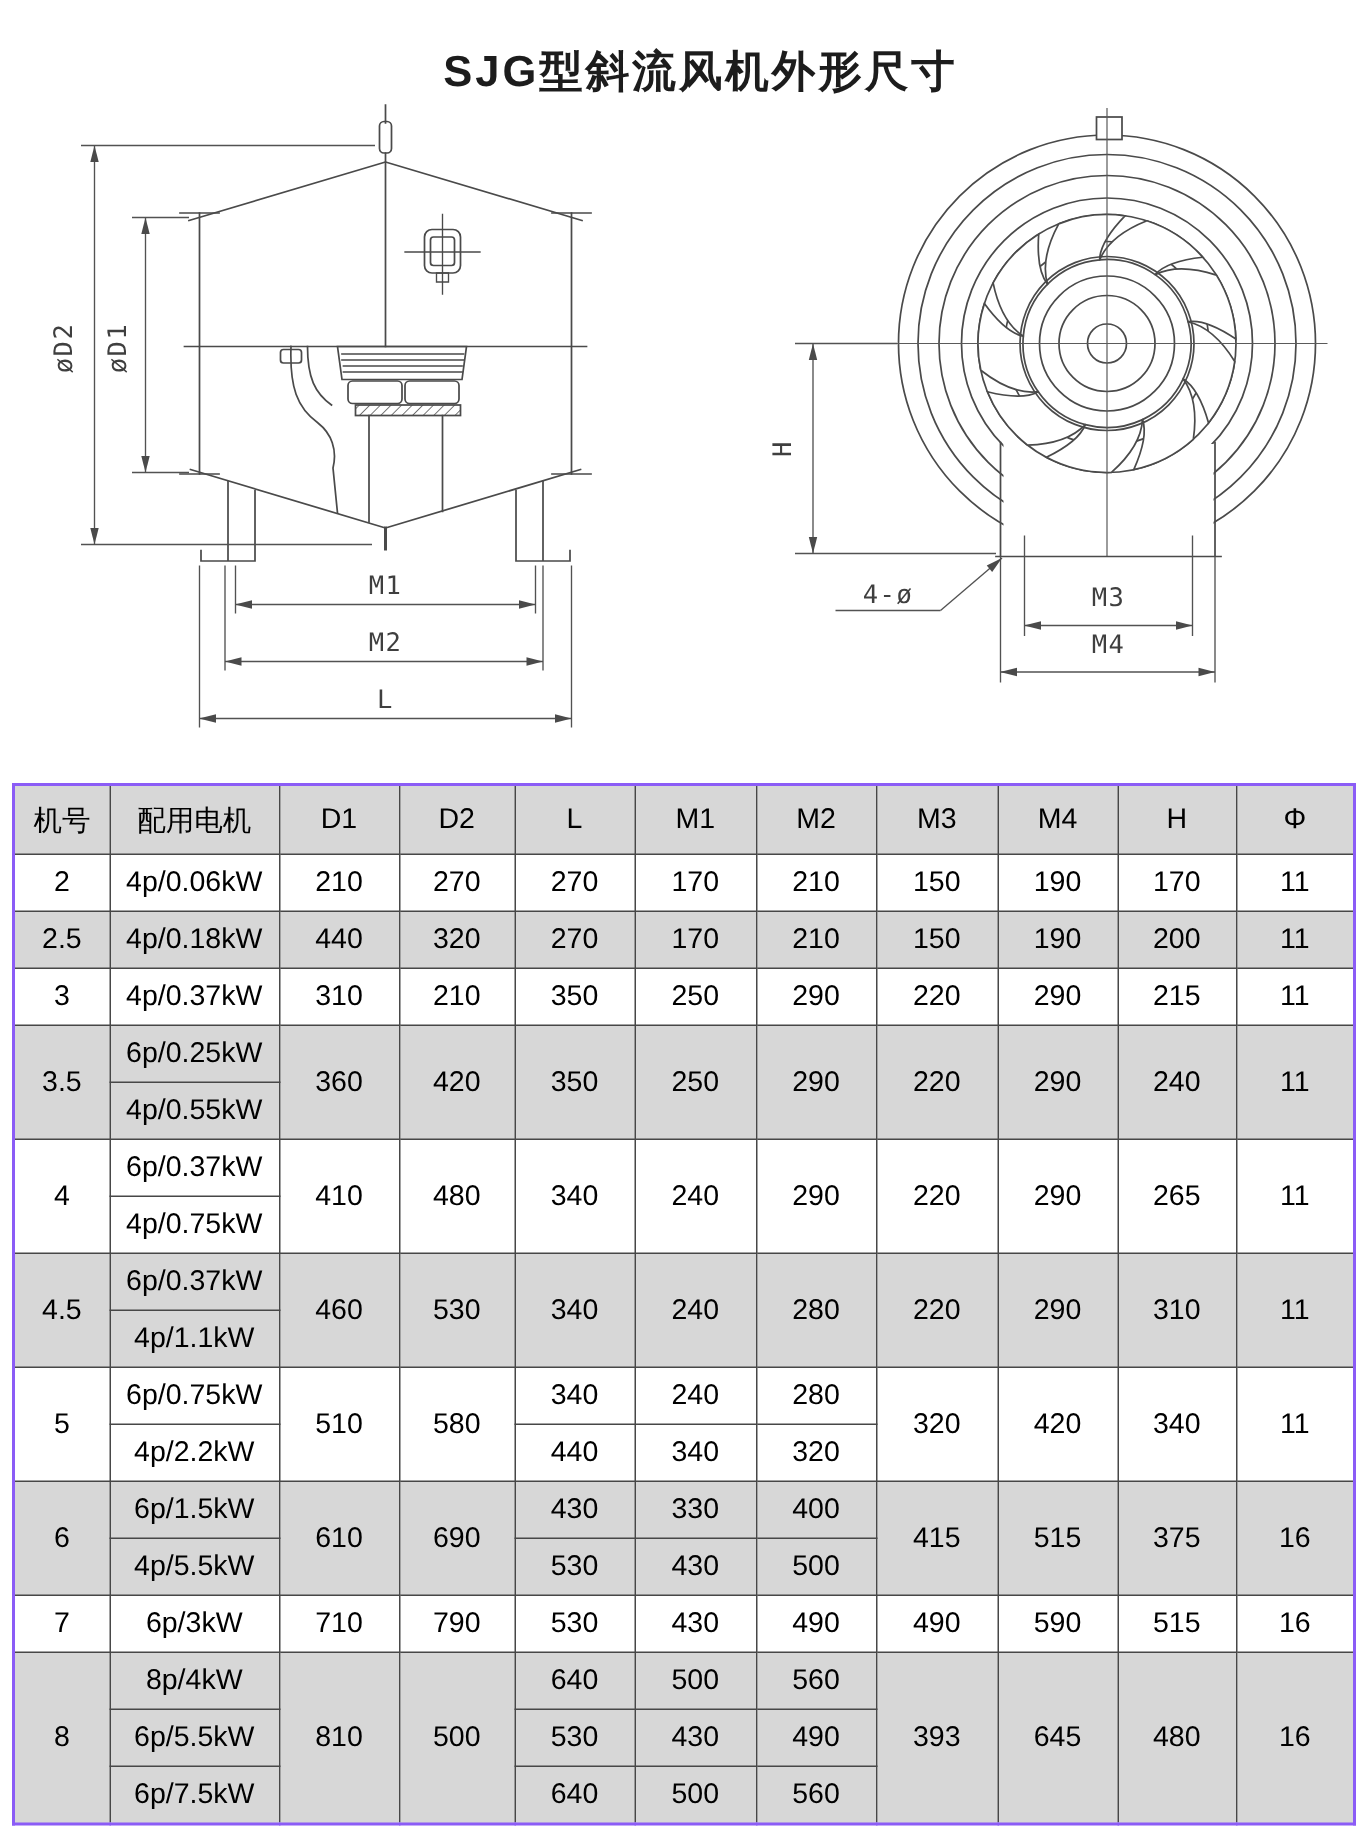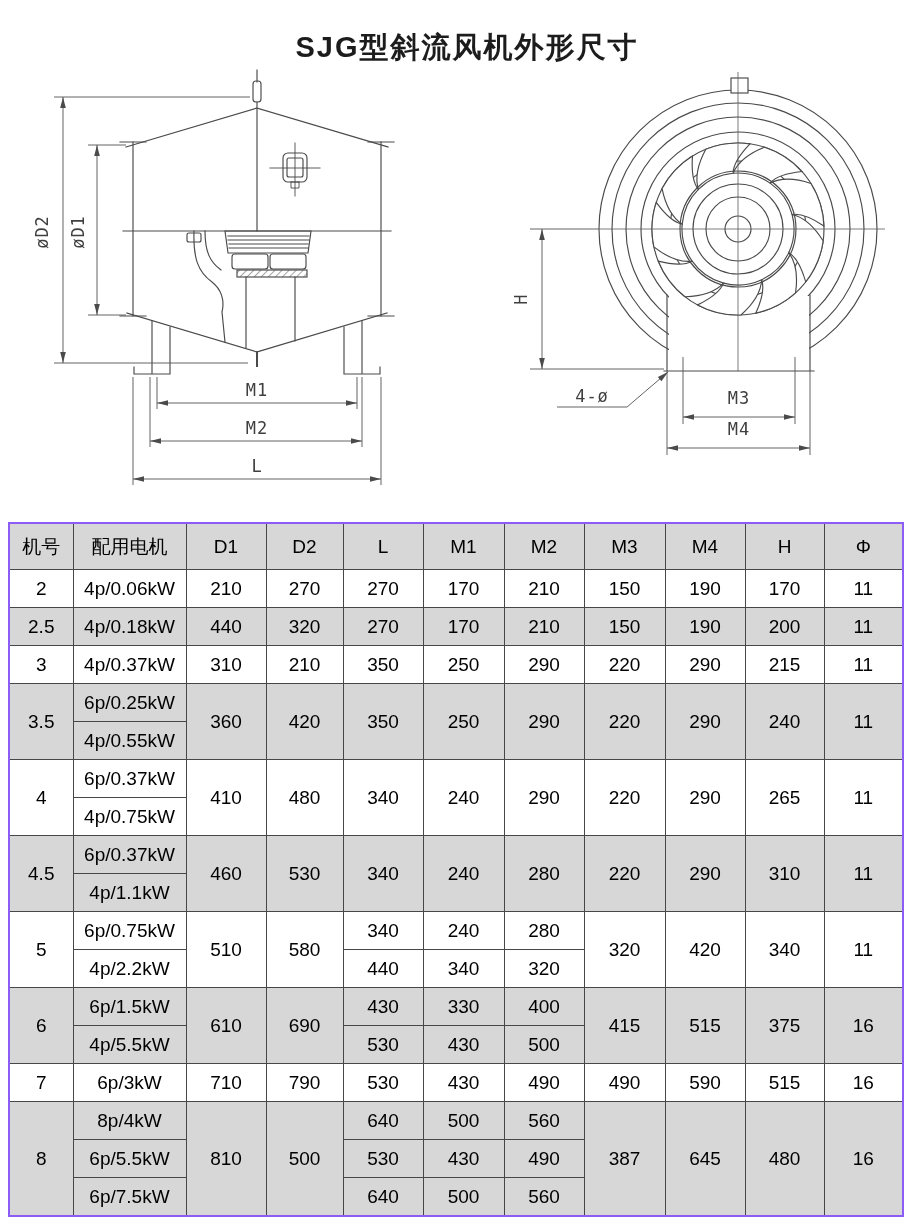--- a/index.html
+++ b/index.html
@@ -317,21 +317,21 @@
           <td>16</td>
         </tr>
         <tr>
           <td rowspan="3" class="g">8</td>
           <td class="g">8p/4kW</td>
           <td rowspan="3" class="g">810</td>
           <td rowspan="3" class="g">500</td>
           <td class="g">640</td>
           <td class="g">500</td>
           <td class="g">560</td>
-          <td rowspan="3" class="g">387</td>
+          <td rowspan="3" class="g">393</td>
           <td rowspan="3" class="g">645</td>
           <td rowspan="3" class="g">480</td>
           <td rowspan="3" class="g">16</td>
         </tr>
         <tr>
           <td class="g">6p/5.5kW</td>
           <td class="g">530</td>
           <td class="g">430</td>
           <td class="g">490</td>
         </tr>

